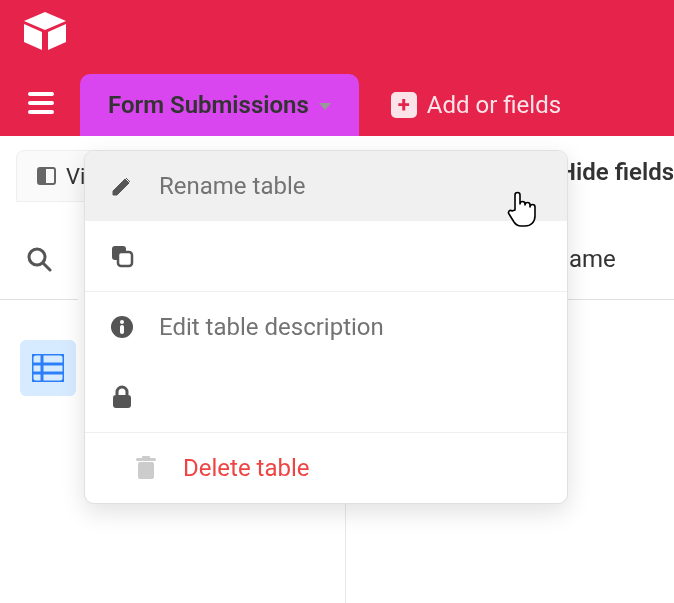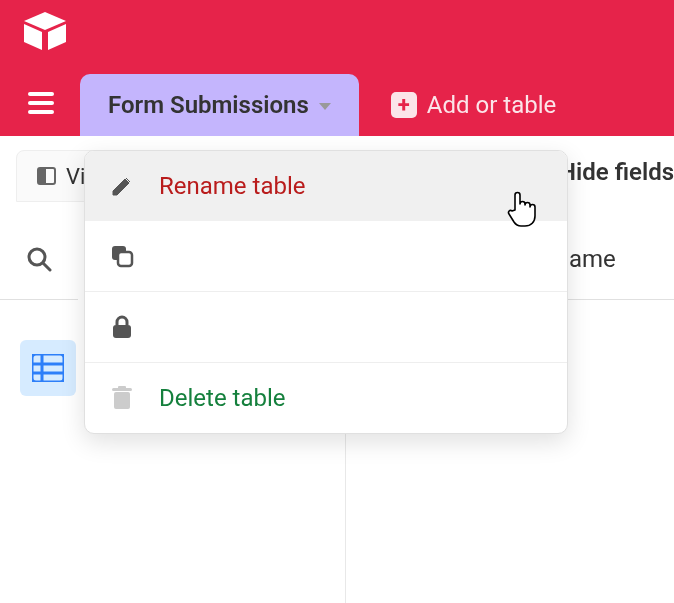--- a/index.html
+++ b/index.html
@@ -31,21 +31,21 @@
   .tab-row {
     position: absolute;
     bottom: 0;
     left: 80px;
     right: 0;
     height: 62px;
     display: flex;
     align-items: flex-end;
   }
   .tab-active {
-    background: #c4b5fd;
+    background: #d946ef;
     border-top-left-radius: 10px;
     border-top-right-radius: 10px;
     height: 62px;
     padding: 16px 28px;
     display: flex;
     align-items: center;
     gap: 10px;
     color: #333;
     font-weight: 600;
     font-size: 24px;
@@ -199,29 +199,30 @@
     border-bottom: 1px solid #eee;
   }
   .dropdown-group:last-child { border-bottom: none; }
   .menu-item {
     display: flex;
     align-items: center;
     gap: 24px;
     padding: 0 24px;
     height: 70px;
     font-size: 24px;
-    color: #b91c1c;
+    color: #737373;
     cursor: pointer;
   }
   .menu-item.hovered {
     background: #f0f0f0;
   }
   .menu-item.disabled {
-    color: #15803d;
+    color: #ef4444;
     cursor: default;
+    margin-left: 24px;
   }
   .menu-icon-wrap {
     width: 26px;
     display: flex;
     justify-content: center;
     flex-shrink: 0;
   }
   .cursor-hand {
     position: absolute;
     left: 506px;
@@ -250,21 +251,21 @@
       <rect x="0" y="18" width="26" height="4" rx="2" fill="#fff"></rect>
     </svg>
   </div>
   <div class="tab-row">
     <div class="tab-active">
       <span>Form Submissions</span>
       <span class="tab-caret"></span>
     </div>
     <div class="tab-inactive">
       <span class="plus-box">+</span>
-      <span>Add or table</span>
+      <span>Add or fields</span>
     </div>
   </div>
 </div>
 
 <div class="toolbar">
   <div class="toolbar-left">
     <span class="sidebar-icon"></span>
     <span>Views</span>
   </div>
   <div class="hide-fields">
@@ -312,20 +313,30 @@
         <svg width="24" height="24" viewBox="0 0 24 24">
           <rect x="2" y="2" width="14" height="14" rx="3" fill="#555"></rect>
           <rect x="8" y="8" width="14" height="14" rx="3" fill="#fff" stroke="#555" stroke-width="2.5"></rect>
         </svg>
       </span>
     </div>
   </div>
   <div class="dropdown-group">
     <div class="menu-item">
       <span class="menu-icon-wrap">
+        <svg width="24" height="24" viewBox="0 0 24 24">
+          <circle cx="12" cy="12" r="11" fill="#555"></circle>
+          <circle cx="12" cy="7" r="2" fill="#fff"></circle>
+          <rect x="10" y="10" width="4" height="9" rx="2" fill="#fff"></rect>
+        </svg>
+      </span>
+      <span>Edit table description</span>
+    </div>
+    <div class="menu-item">
+      <span class="menu-icon-wrap">
         <svg width="22" height="24" viewBox="0 0 22 24">
           <rect x="2" y="10" width="18" height="13" rx="3" fill="#555"></rect>
           <path d="M6 10 V7 a5 5 0 0 1 10 0 V10" fill="none" stroke="#555" stroke-width="3"></path>
         </svg>
       </span>
     </div>
   </div>
   <div class="dropdown-group">
     <div class="menu-item disabled">
       <span class="menu-icon-wrap">

